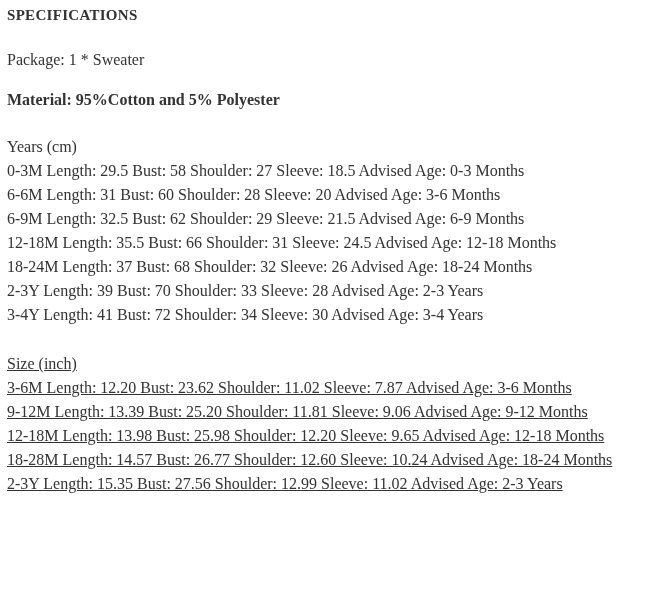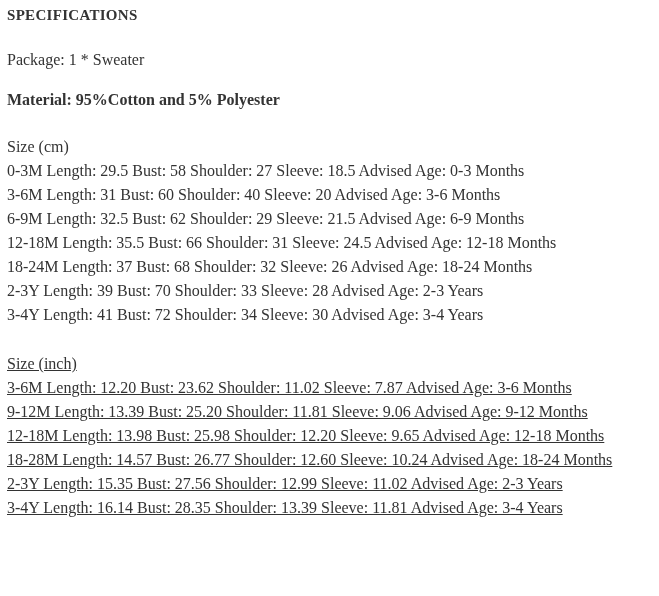--- a/index.html
+++ b/index.html
@@ -54,33 +54,32 @@
 
 <main class="spec">
 
   <h2 class="spec-title">SPECIFICATIONS</h2>
 
   <p class="spec-line">Package: 1 * Sweater</p>
 
   <p class="spec-line material">Material: 95%Cotton and 5% Polyester</p>
 
   <section class="size-block">
-    <div class="size-heading">Size (cm)</div>
+    <div class="size-heading">Years (cm)</div>
     <div class="size-row">0-3M Length: 29.5 Bust: 58 Shoulder: 27 Sleeve: 18.5 Advised Age: 0-3 Months</div>
-    <div class="size-row">3-6M Length: 31 Bust: 60 Shoulder: 40 Sleeve: 20 Advised Age: 3-6 Months</div>
+    <div class="size-row">6-6M Length: 31 Bust: 60 Shoulder: 28 Sleeve: 20 Advised Age: 3-6 Months</div>
     <div class="size-row">6-9M Length: 32.5 Bust: 62 Shoulder: 29 Sleeve: 21.5 Advised Age: 6-9 Months</div>
     <div class="size-row">12-18M Length: 35.5 Bust: 66 Shoulder: 31 Sleeve: 24.5 Advised Age: 12-18 Months</div>
     <div class="size-row">18-24M Length: 37 Bust: 68 Shoulder: 32 Sleeve: 26 Advised Age: 18-24 Months</div>
     <div class="size-row">2-3Y Length: 39 Bust: 70 Shoulder: 33 Sleeve: 28 Advised Age: 2-3 Years</div>
     <div class="size-row">3-4Y Length: 41 Bust: 72 Shoulder: 34 Sleeve: 30 Advised Age: 3-4 Years</div>
   </section>
 
   <section class="size-block">
     <div class="size-heading">Size (inch)</div>
     <div class="size-row">3-6M Length: 12.20 Bust: 23.62 Shoulder: 11.02 Sleeve: 7.87 Advised Age: 3-6 Months</div>
     <div class="size-row">9-12M Length: 13.39 Bust: 25.20 Shoulder: 11.81 Sleeve: 9.06 Advised Age: 9-12 Months</div>
     <div class="size-row">12-18M Length: 13.98 Bust: 25.98 Shoulder: 12.20 Sleeve: 9.65 Advised Age: 12-18 Months</div>
     <div class="size-row">18-28M Length: 14.57 Bust: 26.77 Shoulder: 12.60 Sleeve: 10.24 Advised Age: 18-24 Months</div>
     <div class="size-row">2-3Y Length: 15.35 Bust: 27.56 Shoulder: 12.99 Sleeve: 11.02 Advised Age: 2-3 Years</div>
-    <div class="size-row">3-4Y Length: 16.14 Bust: 28.35 Shoulder: 13.39 Sleeve: 11.81 Advised Age: 3-4 Years</div>
   </section>
 
 </main>
 
 </body></html>

